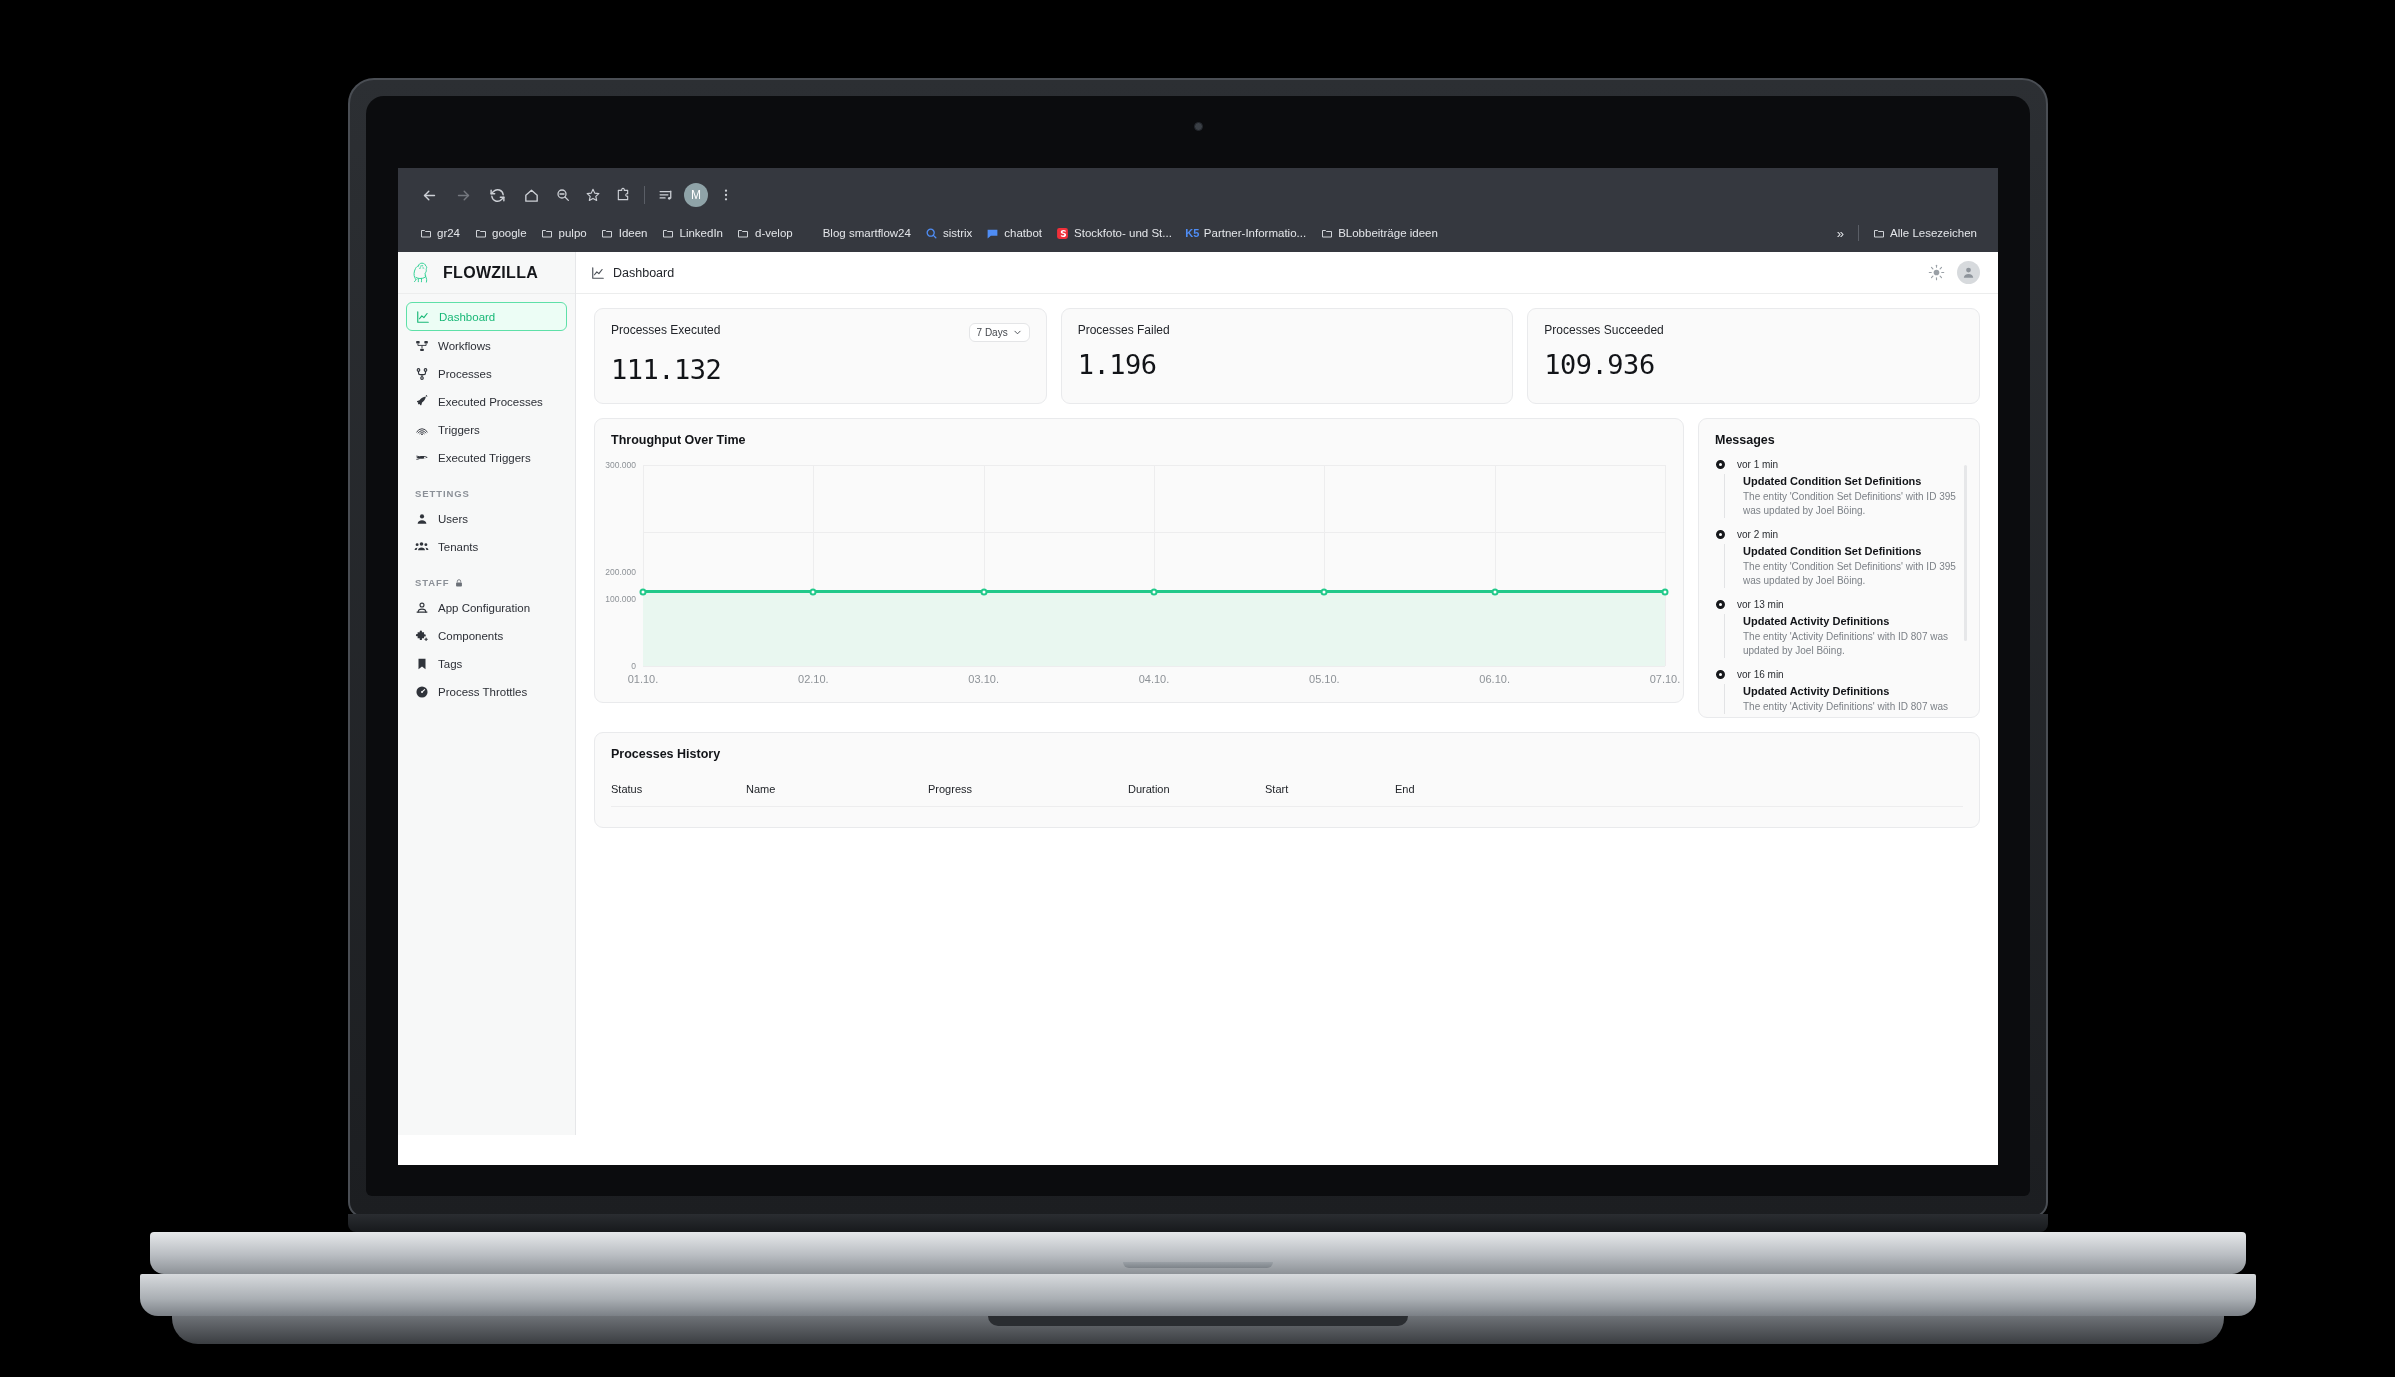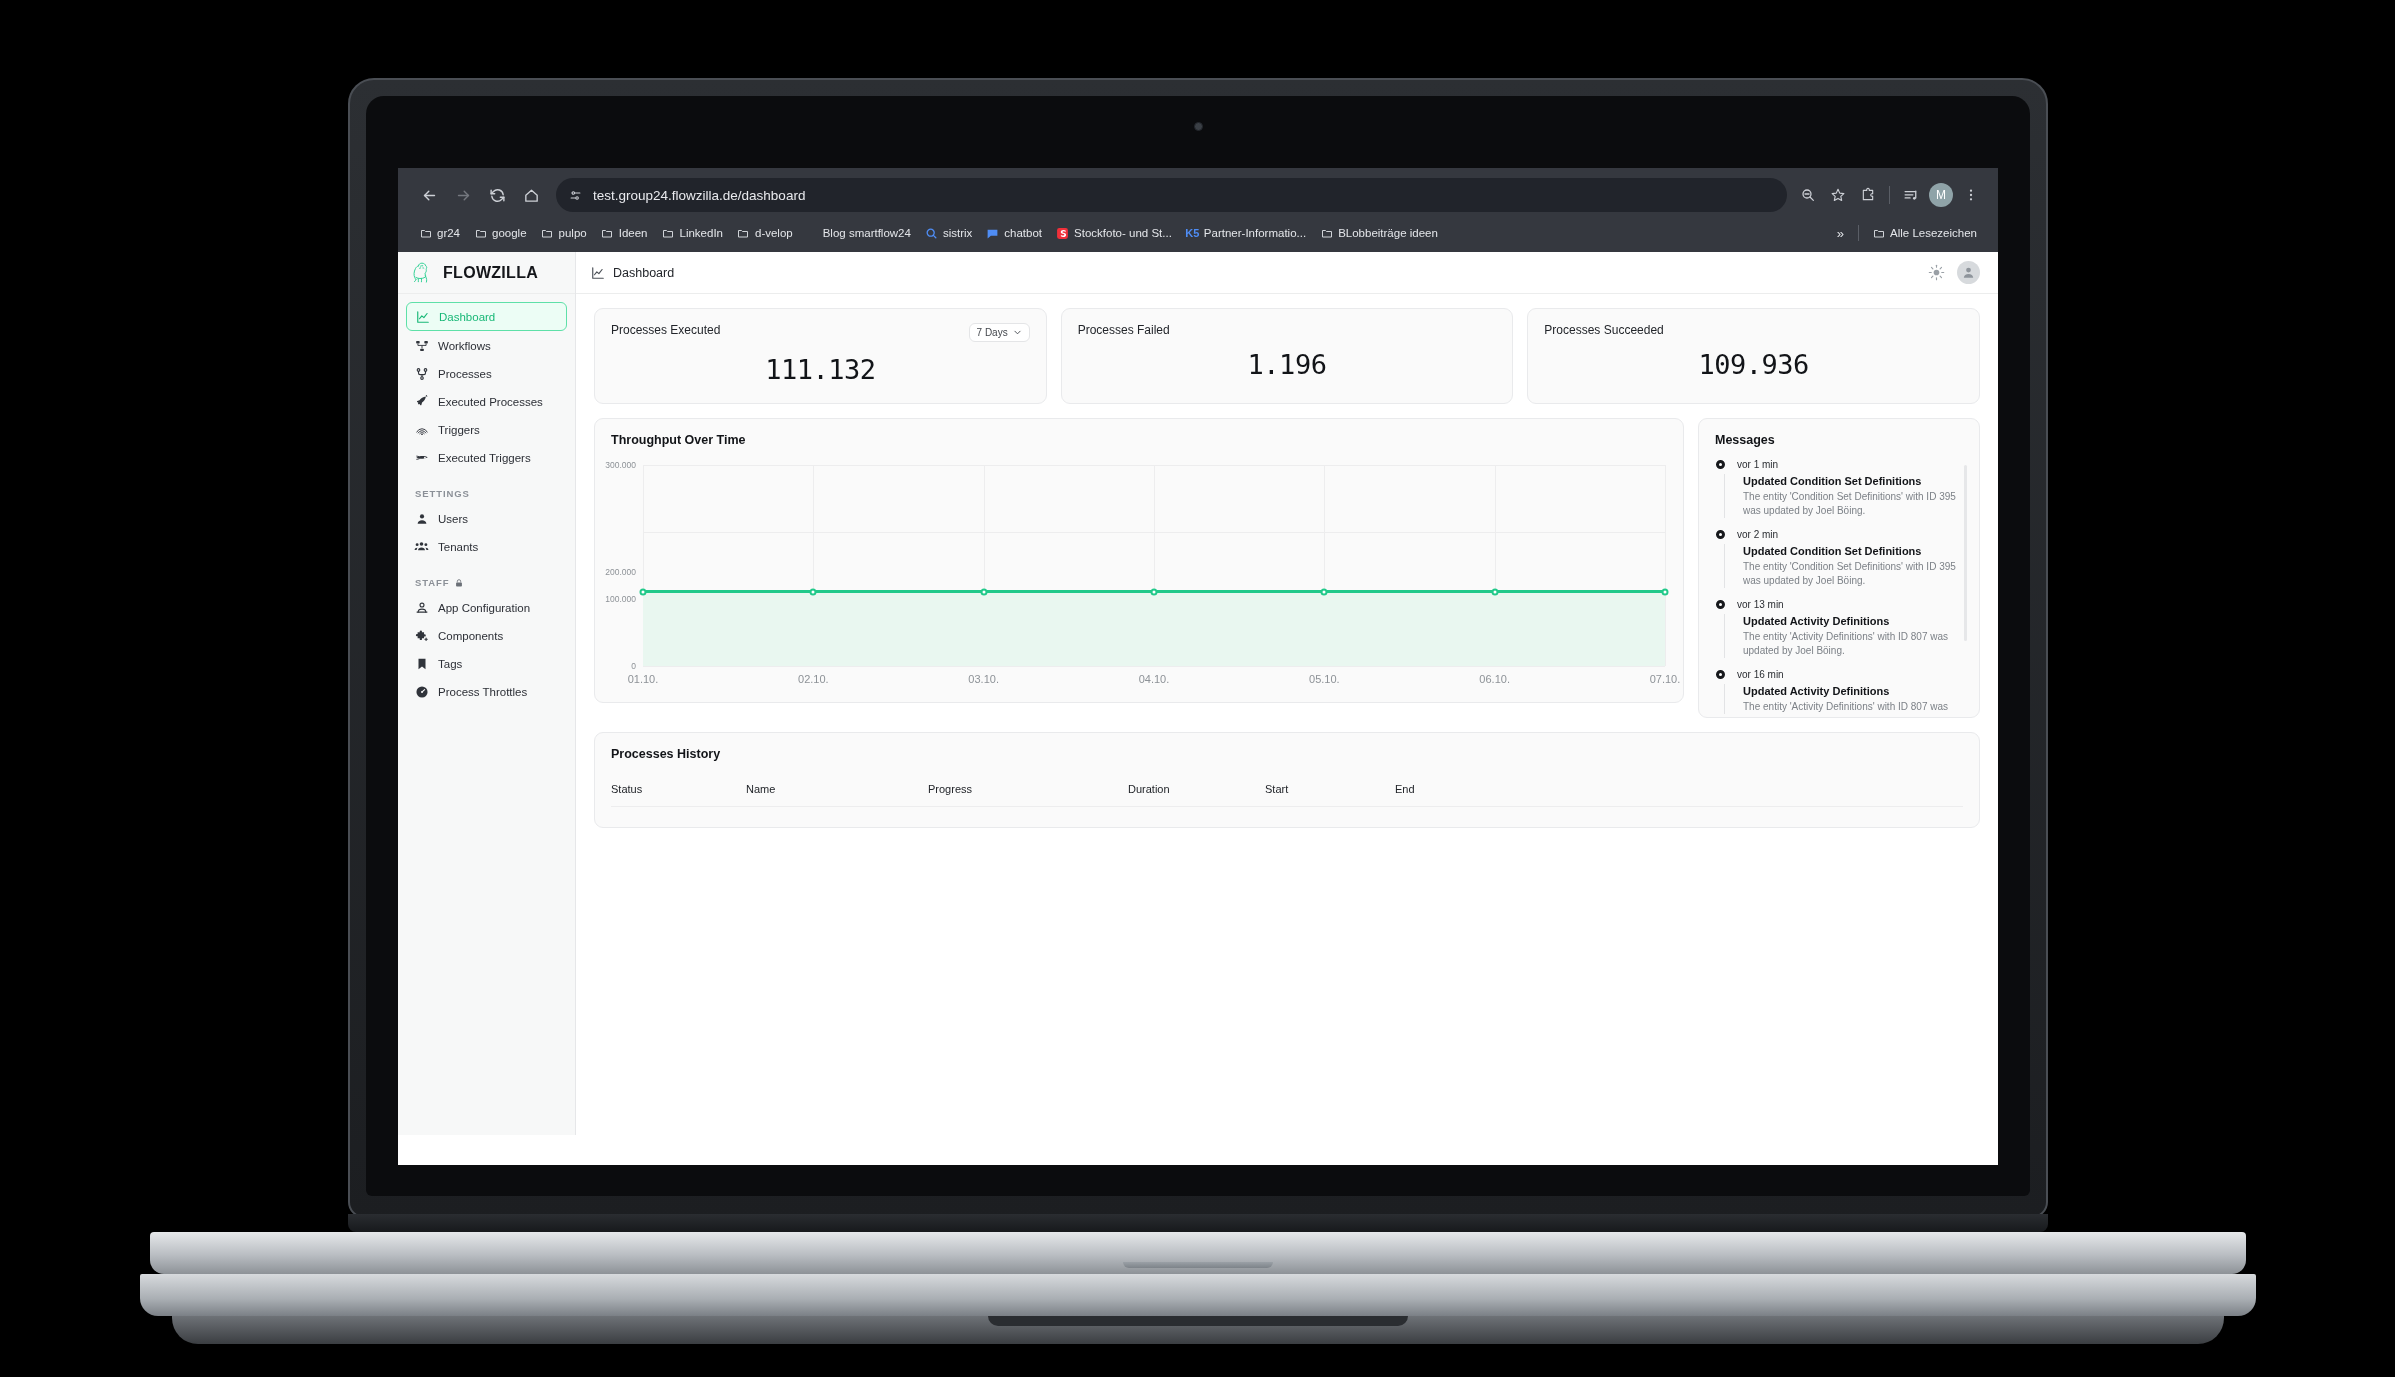--- a/index.html
+++ b/index.html
@@ -144,21 +144,21 @@
   .topbar-spacer{flex:1 1 auto;}
   .top-ico{width:26px;height:26px;display:flex;align-items:center;justify-content:center;color:#9aa0a6;}
   .top-avatar{width:23px;height:23px;border-radius:50%;background:#d7dadd;display:flex;align-items:center;justify-content:center;color:#8e949b;}
 
   .content { flex:1 1 auto; padding: 14px 18px; overflow:hidden; background:#fff; }
 
   .kpi-row { display:flex; gap:14px; }
   .card {
     background:#fafafa; border:1px solid #e9eaec; border-radius:9px;
   }
-  .kpi { flex:1 1 0; padding: 14px 16px 18px 16px; min-width:0; height:96px; position:relative;text-align:center;}
+  .kpi { flex:1 1 0; padding: 14px 16px 18px 16px; min-width:0; height:96px; position:relative;}
   .kpi-head { display:flex; align-items:flex-start; justify-content:space-between; gap:8px; }
   .kpi-title { font-size:12px; color:#22252a; font-weight:400; }
   .kpi-value { font-family:"DejaVu Sans Mono", monospace; font-size:27px; letter-spacing:-0.5px; color:#121418; margin-top:12px; }
   .chip {
     border:1px solid #e4e5e7; background:#fff; border-radius:6px;
     font-size:10px; color:#42464c; padding: 3px 7px; display:flex; align-items:center; gap:5px; white-space:nowrap;
   }
 
   .mid-row { display:flex; gap:14px; margin-top:14px; }
   .chart-card { flex: 1 1 auto; padding: 14px 16px 10px 16px; height: 285px; position:relative; min-width:0;}
@@ -226,31 +226,20 @@
               <polyline points="3 4.5 3 9.5 8 9.5"></polyline>
               <polyline points="21 19.5 21 14.5 16 14.5"></polyline>
             </svg>
         </div>
         <div class="nav-btn">
           <svg width="17" height="17" viewBox="0 0 24 24" fill="none" stroke="currentColor" stroke-width="1.9" stroke-linecap="round" stroke-linejoin="round">
               <path d="M4 11.5 12 4.5l8 7V20H4z"></path>
             </svg>
         </div>
 
-        <div class="omnibox">
-          <span style="display:flex;align-items:center;">
-            <svg width="15" height="15" viewBox="0 0 24 24" fill="none" stroke="#cdd0d6" stroke-width="1.8" stroke-linecap="round">
-                <circle cx="8.5" cy="8" r="2"></circle>
-                <line x1="11" y1="8" x2="19" y2="8"></line>
-                <circle cx="14.5" cy="16" r="2"></circle>
-                <line x1="5" y1="16" x2="12" y2="16"></line>
-              </svg>
-          </span>
-          <span class="omni-url">test.group24.flowzilla.de/dashboard</span>
-        </div>
 
         <div class="tb-icon">
           <svg width="16" height="16" viewBox="0 0 24 24" fill="none" stroke="currentColor" stroke-width="1.9" stroke-linecap="round">
               <circle cx="10.5" cy="10.5" r="6"></circle>
               <line x1="15" y1="15" x2="20" y2="20"></line>
               <line x1="7.5" y1="10.5" x2="13.5" y2="10.5"></line>
             </svg>
         </div>
         <div class="tb-icon">
           <svg width="16" height="16" viewBox="0 0 24 24" fill="none" stroke="currentColor" stroke-width="1.7" stroke-linejoin="round">

